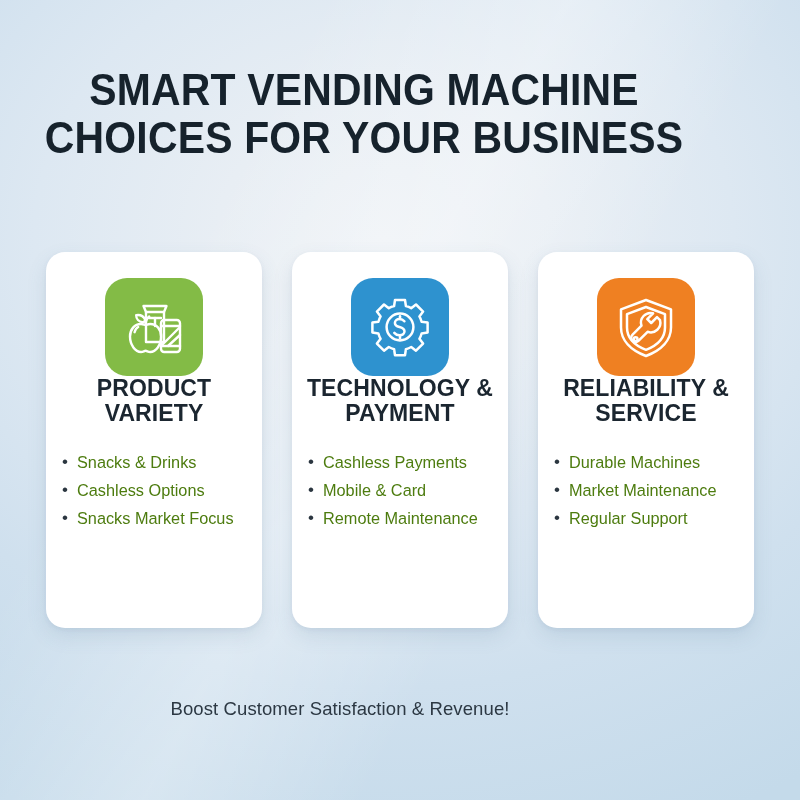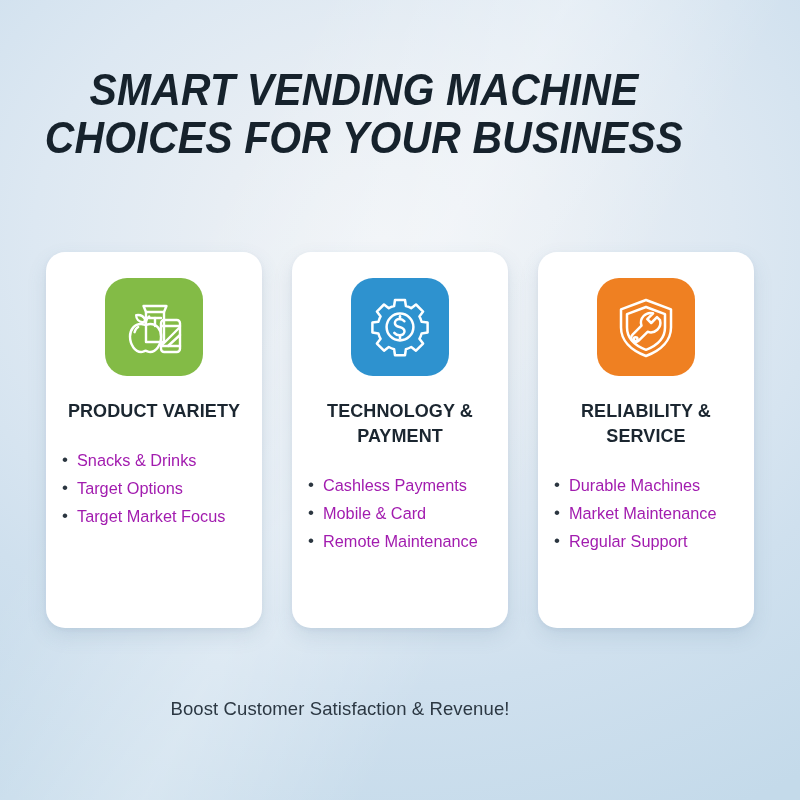--- a/index.html
+++ b/index.html
@@ -44,21 +44,20 @@
   }
 
   
   .header {
     position: absolute;
     top: 66px;
     left: 0;
     width: 728px;
     text-align: center;
     z-index: 3;
-    font-style: italic;
   }
   .title-line {
     display: block;
     font-family: "Liberation Sans", sans-serif;
     font-weight: 700;
     font-size: 44px;
     line-height: 48px;
     letter-spacing: 0.2px;
     color: #16222c;
     transform: scaleX(0.93);
@@ -95,23 +94,22 @@
     height: 98px;
     border-radius: 22px;
     display: flex;
     align-items: center;
     justify-content: center;
     flex: none;
   }
   .icon-tile svg { display: block; }
 
   .card-title {
-    margin-top: 23px;
     font-weight: 700;
-    font-size: 18px;
+    font-size: 23px;
     line-height: 25px;
     color: #1b2630;
     text-align: center;
     letter-spacing: 0.1px;
     padding: 0 8px;
   }
 
   .bullets {
     margin-top: 22px;
     list-style: none;
@@ -119,21 +117,21 @@
     padding-left: 16px;
   }
   .card:nth-child(2) .bullets { padding-left: 16px; }
   .card:nth-child(3) .bullets { }
 
   .bullets li {
     position: relative;
     padding-left: 15px;
     font-size: 16.3px;
     line-height: 28px;
-    color: #a21caf;
+    color: #4d7c0f;
     white-space: nowrap;
   }
   .bullets li::before {
     content: "\2022";
     position: absolute;
     left: 0;
     top: -0.5px;
     font-size: 17px;
     color: #2b3640;
   }
@@ -185,22 +183,22 @@
             <path d="M40 30 h19"></path>
             <path d="M40 50 h19"></path>
             <path d="M41 49 l17 -17"></path>
             <path d="M47 50 l12 -11"></path>
           </svg>
         </span>
       </div>
       <div class="card-title">PRODUCT VARIETY</div>
       <ul class="bullets">
         <li>Snacks &amp; Drinks</li>
-        <li>Target Options</li>
-        <li>Target Market Focus</li>
+        <li>Cashless Options</li>
+        <li>Snacks Market Focus</li>
       </ul>
     </div>
 
     <div class="card">
       <div class="icon-tile" style="background:#2e92cf;">
         <span>
           <svg width="62" height="62" viewBox="0 0 62 62" fill="none" stroke="#ffffff" stroke-width="2.5" stroke-linecap="round" stroke-linejoin="round">
 
             <path d="M26.0 4 h10 l0.9 6.0 a21.6 21.6 0 0 1 5.3 2.2 l4.8 -3.7 l7.1 7.1 l-3.7 4.8
                      a21.6 21.6 0 0 1 2.2 5.3 l6.0 0.9 v10 l-6.0 0.9 a21.6 21.6 0 0 1 -2.2 5.3

